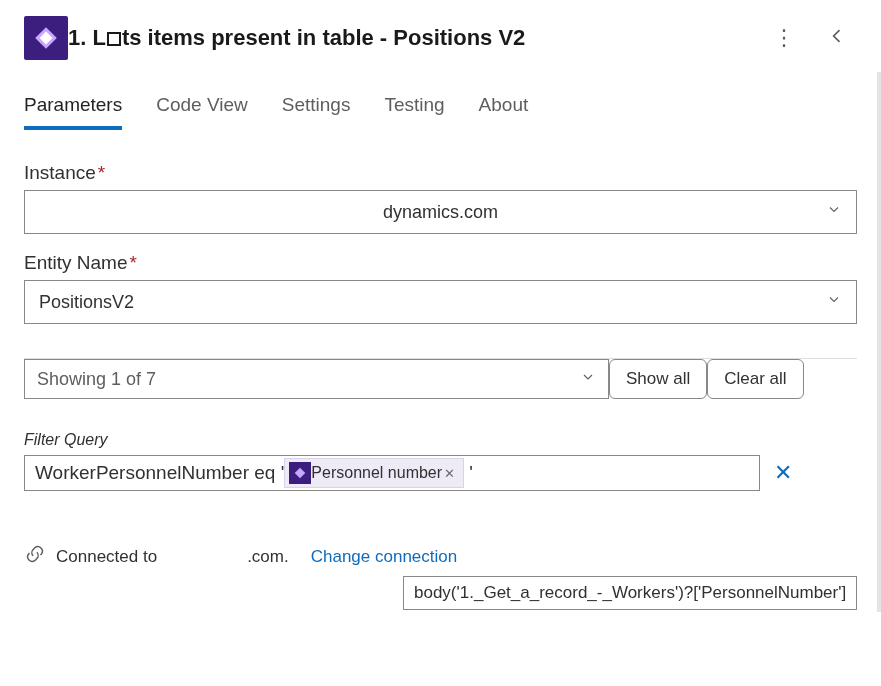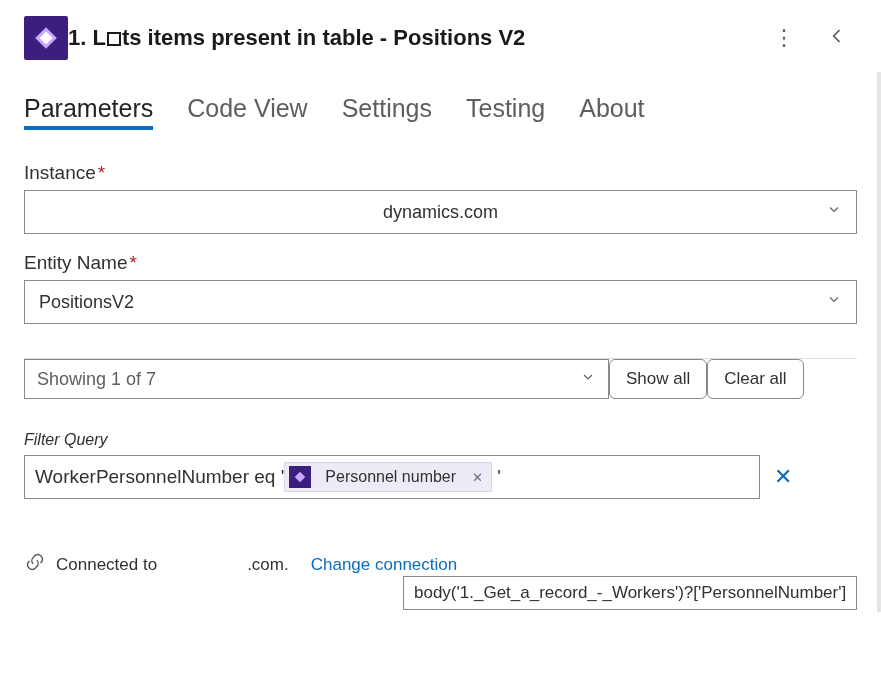--- a/index.html
+++ b/index.html
@@ -9,44 +9,44 @@
 
   .header-row { display:flex; align-items:center; padding:6px 0 28px 0; }
   .step-icon { width:44px; height:44px; background:#3b1e7e; display:flex; align-items:center; justify-content:center; border-radius:2px; }
   .step-icon svg { width:26px; height:26px; }
   .step-title { font-size:22px; font-weight:600; color:#1b1a19; flex:1; white-space:nowrap; overflow:hidden; }
   .step-title .lbox { display:inline-block; width:14px; height:14px; border:2px solid #1b1a19; vertical-align:-1px; margin:0 1px; }
   .header-actions { display:flex; align-items:center; gap:24px; padding-right:6px; }
   .icon-btn { background:none; border:none; cursor:pointer; color:#605e5c; font-size:22px; line-height:1; padding:4px; }
 
   .tabs { display:flex; gap:34px; border-bottom:0; margin-bottom:6px; }
-  .tab { font-size:25px; color:#605e5c; padding:6px 0 3px 0; cursor:pointer; border-bottom:4px solid transparent; }
+  .tab { font-size:19px; color:#605e5c; padding:6px 0 10px 0; cursor:pointer; border-bottom:4px solid transparent; }
   .tab.active { color:#242424; border-bottom-color:#0f6cbd; font-weight:400; }
 
   .section { padding-top:26px; }
   .field-label { font-size:19px; color:#323130; margin-bottom:6px; }
   .req { color:#a4262c; margin-left:2px; }
   .field-row { display:flex; align-items:center; border:1px solid #8a8886; height:44px; padding:0 14px; font-size:18px; color:#323130; background:#fff; }
   .field-row.center-text { justify-content:center; position:relative; }
   .field-row .chev { position:absolute; right:14px; top:50%; transform:translateY(-50%); }
   .field-row.left { justify-content:flex-start; position:relative; }
   .chev svg, .chevsm svg { width:16px; height:16px; stroke:#605e5c; stroke-width:1.6; fill:none; }
 
   .divider { height:1px; background:#e1dfdd; margin:34px 0 0 0; }
 
   .adv-label { font-size:16px; color:#323130; margin:28px 0 6px 0; }
   .adv-row { display:flex; gap:0; align-items:center; }
   .adv-select { flex:0 0 585px; border:1px solid #8a8886; height:40px; display:flex; align-items:center; justify-content:space-between; padding:0 12px; font-size:18px; color:#605e5c; cursor:pointer; }
   .pill-btn { height:40px; border:1px solid #8a8886; border-radius:6px; background:#fff; padding:0 16px; font-size:17px; color:#323130; cursor:pointer; }
 
   .fq-label { font-size:16px; color:#323130; margin:32px 0 6px 0;font-style:italic; }
   .fq-row { display:flex; align-items:center; gap:10px; }
-  .fq-input { flex:0 0 736px; border:1px solid #8a8886; height:44px; display:flex; align-items:center; padding:0 10px; font-size:19px; color:#323130; }
+  .fq-input { flex:0 0 736px; border:1px solid #8a8886; height:36px; display:flex; align-items:center; padding:0 10px; font-size:19px; color:#323130; }
   .fq-prefix { white-space:pre; }
-  .token { display:inline-flex; align-items:center; background:#eeeaf6; border:1px solid #d9d3ea; height:30px; padding:0 8px 0 4px; gap:14px; font-size:16px; color:#323130; }
+  .token { display:inline-flex; align-items:center; background:#eeeaf6; border:1px solid #d9d3ea; height:30px; padding:0 8px 0 4px; gap:0; font-size:16px; color:#323130; }
   .token-icon { width:22px; height:22px; background:#3b1e7e; display:flex; align-items:center; justify-content:center; }
   .token-icon svg { width:14px; height:14px; }
   .token-x { font-size:13px; color:#6b6b6b; cursor:pointer; margin-left:2px; }
   .fq-suffix { white-space:pre; }
   .fq-clear { color:#0f6cbd; font-size:22px; cursor:pointer; padding:0 4px; }
 
   .tooltip { position:absolute; border:1px solid #8a8886; background:#fff; font-size:17px; color:#323130; padding:6px 10px; left:403px; top:576px; white-space:nowrap; }
 
   .conn-row { display:flex; align-items:center; gap:10px; margin-top:52px; font-size:17px; }
   .conn-icon svg { width:22px; height:22px; stroke:#605e5c; stroke-width:1.6; fill:none; }

